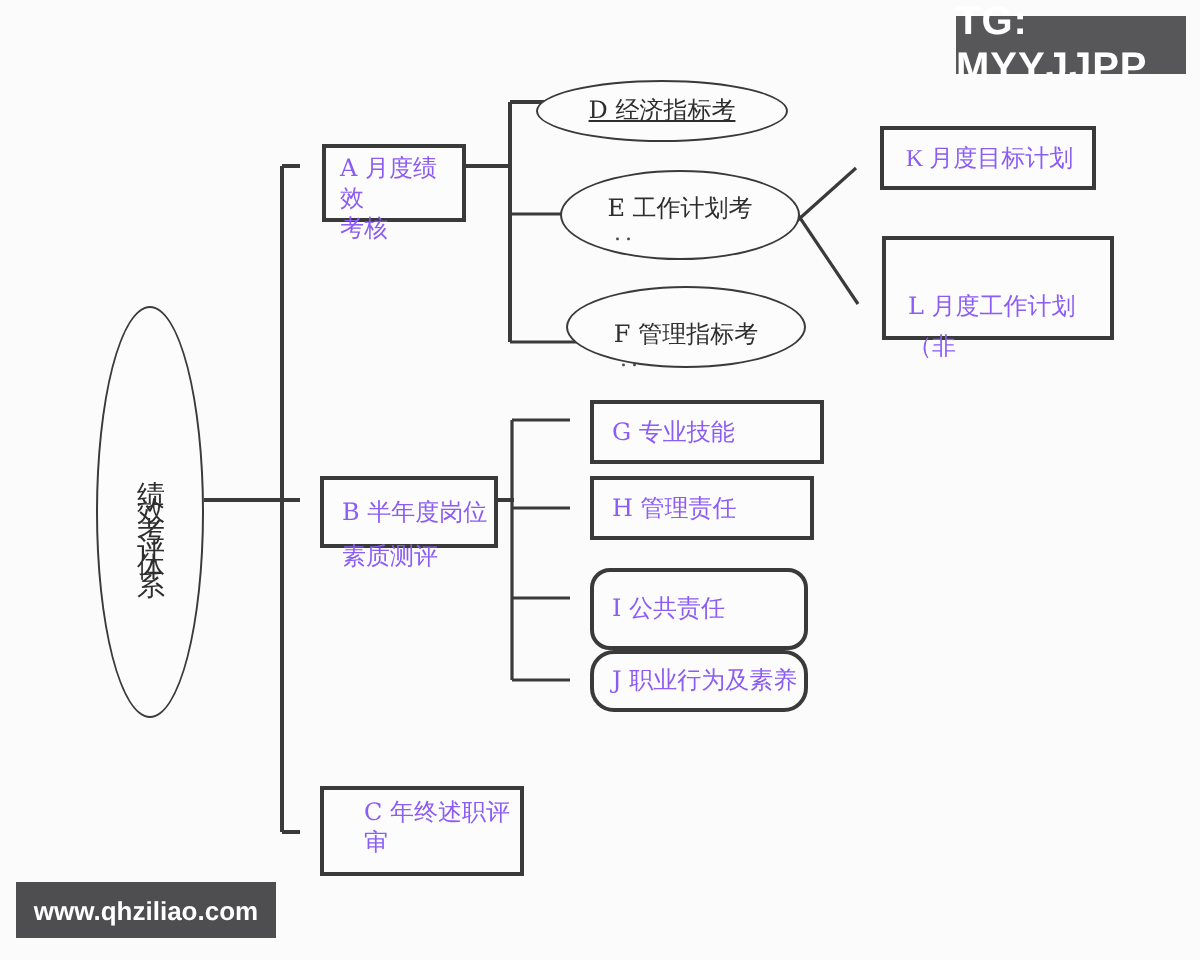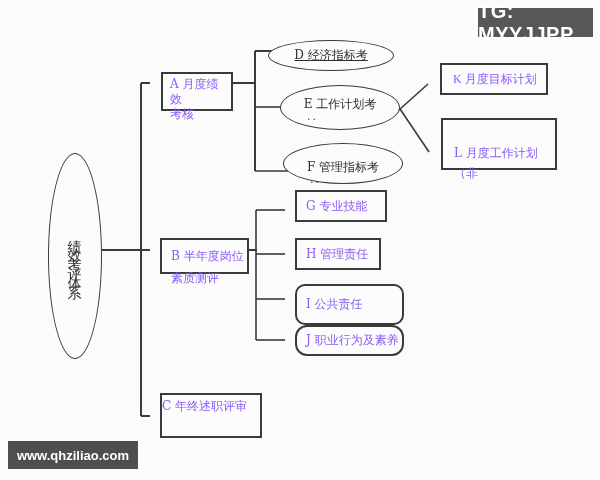--- a/index.html
+++ b/index.html
@@ -10,23 +10,23 @@
   body{background:#e9e9e9;font-family:"DejaVu Serif","Liberation Serif",serif;}
   .stage{position:relative;width:600px;height:480px;background:var(--bg);overflow:hidden;}
   .wires{position:absolute;left:0;top:0;width:600px;height:480px;}
   .wires line{stroke:var(--line);}
   .node{position:absolute;box-sizing:border-box;background:var(--fill);
         border:2px solid var(--line);color:#8b5cf6;font-size:12px;margin-left:12px;}
   .ellipse{position:absolute;box-sizing:border-box;background:var(--fill);
         border:1.6px solid var(--line);border-radius:50%;color:#2e2e2e;font-size:12px;}
   .box-a{left:149px;top:72px;width:72px;height:39px;padding:3px 2px 0 7px;line-height:15px;}
   .box-b{left:148px;top:238px;width:89px;height:36px;padding:5px 0 0 9px;line-height:22px;}
-  .box-c{left:148px;top:393px;width:102px;height:45px;padding:4px 0 0 0;line-height:15px;}
-  .box-g{left:283px;top:190px;width:92px;height:32px;}
-  .box-h{left:283px;top:238px;width:86px;height:32px;}
+  .box-c{left:148px;top:393px;width:102px;height:45px;padding:4px 0 0 20px;line-height:15px;}
+  .box-g{left:283px;top:200px;width:117px;height:32px;}
+  .box-h{left:283px;top:238px;width:112px;height:32px;}
   .box-i{left:283px;top:284px;width:109px;height:41px;border-radius:10px;}
   .box-j{left:283px;top:325px;width:109px;height:31px;border-radius:12px;}
   .box-k{left:428px;top:63px;width:108px;height:32px;font-family:Liberation Serif, serif;}
   .vcenter{display:flex;align-items:center;padding-left:9px;}
   .box-k.vcenter{padding-left:11px;}
   .box-l{left:429px;top:118px;width:116px;height:52px;padding:23px 0 0 11px;line-height:20px;}
   .el-root{left:48px;top:153px;width:54px;height:206px;display:flex;align-items:center;justify-content:center;}
   .el-root .vtext{writing-mode:vertical-rl;text-orientation:upright;font-size:14px;
         letter-spacing:9px;color:#2e2e2e;}
   .el-d{left:268px;top:40px;width:126px;height:31px;display:flex;align-items:center;justify-content:center;text-decoration:underline;}

